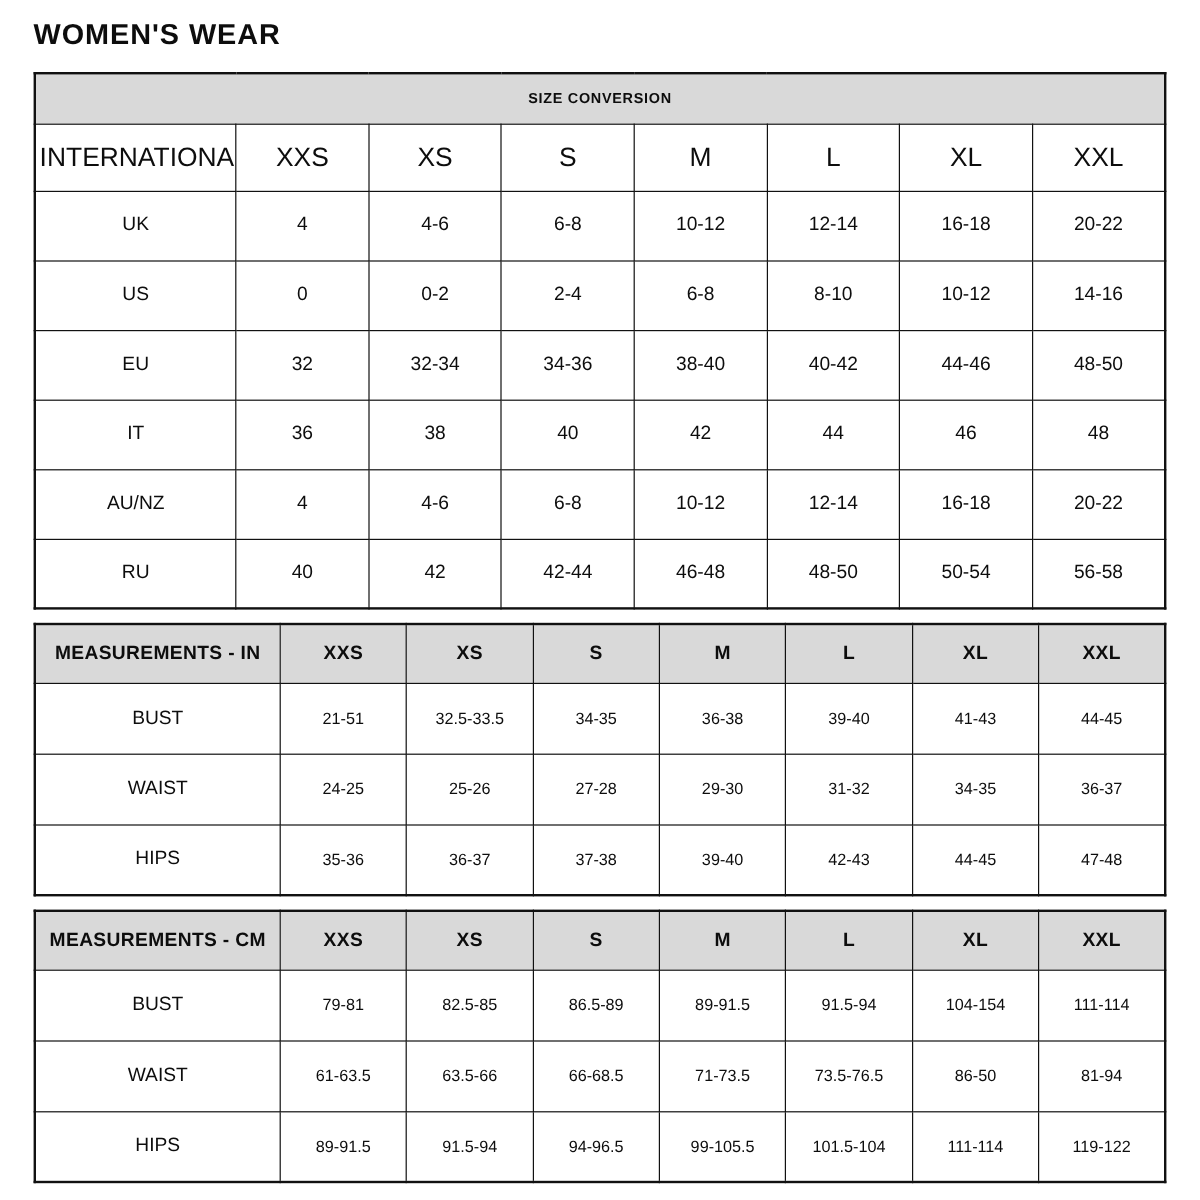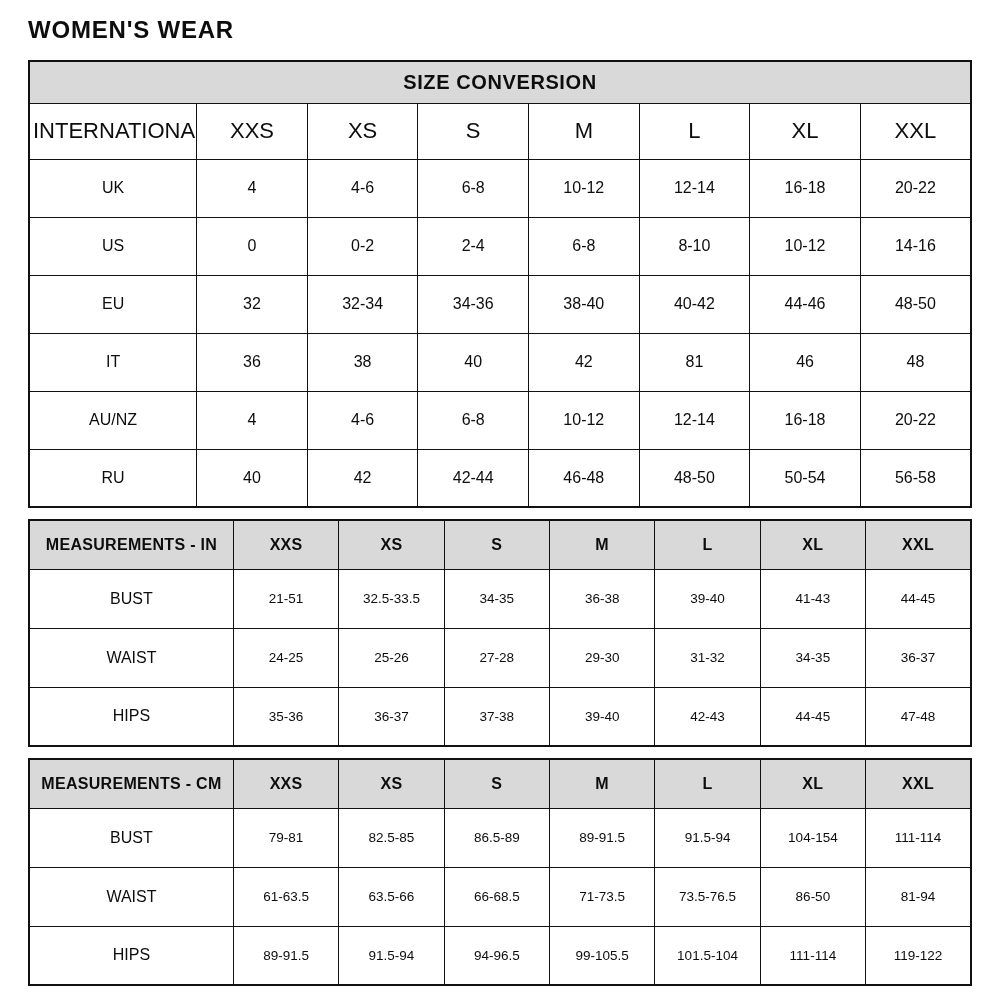--- a/index.html
+++ b/index.html
@@ -13,21 +13,21 @@
     font-family:"Liberation Sans",sans-serif;color:var(--text);}
   .page{width:1000px;height:1000px;padding:10px 28px 12px;}
   .title{text-align:left;font-size:24px;font-weight:700;letter-spacing:.8px;
     margin:6px 0 16px;}
   table{width:100%;border-collapse:collapse;table-layout:fixed;}
   th,td{border:1.5px solid var(--border);text-align:center;vertical-align:middle;
     padding:2px 3px;overflow:hidden;}
   table{border:2px solid var(--border);}
   .tbl{margin-bottom:11px;}
   
-  .caption{background:var(--header-bg);height:42px;font-size:20px;font-weight:700;
+  .caption{background:var(--header-bg);height:42px;font-size:12px;font-weight:700;
     letter-spacing:.6px;}
   .t1 .hdr{height:56px;font-size:22px;font-weight:500;}
   .t1 .val,.t1 .lbl{height:58px;font-size:16px;font-weight:400;}
   
   .tm .hdr{background:var(--header-bg);height:49px;font-size:16px;font-weight:700;
     letter-spacing:.3px;}
   .tm .lbl{height:59px;font-size:16px;font-weight:400;}
   .tm .val{height:59px;font-size:13.5px;font-weight:400;}
 </style>
 </head>
@@ -91,21 +91,21 @@
         <td class="val">40-42</td>
         <td class="val">44-46</td>
         <td class="val">48-50</td>
       </tr>
       <tr>
         <td class="lbl">IT</td>
         <td class="val">36</td>
         <td class="val">38</td>
         <td class="val">40</td>
         <td class="val">42</td>
-        <td class="val">81</td>
+        <td class="val">44</td>
         <td class="val">46</td>
         <td class="val">48</td>
       </tr>
       <tr>
         <td class="lbl">AU/NZ</td>
         <td class="val">4</td>
         <td class="val">4-6</td>
         <td class="val">6-8</td>
         <td class="val">10-12</td>
         <td class="val">12-14</td>

